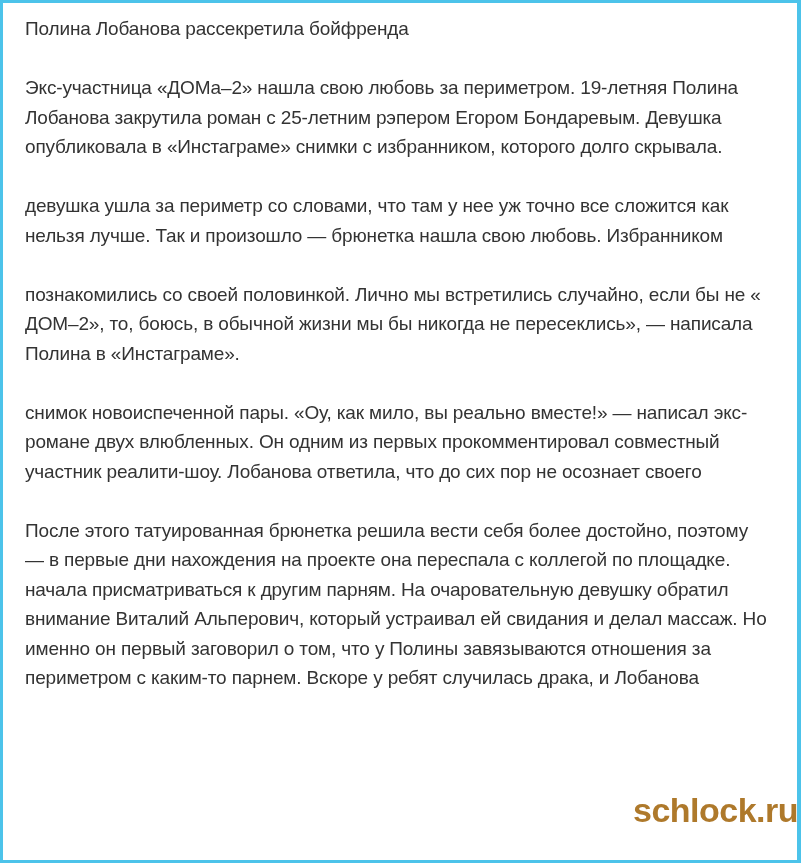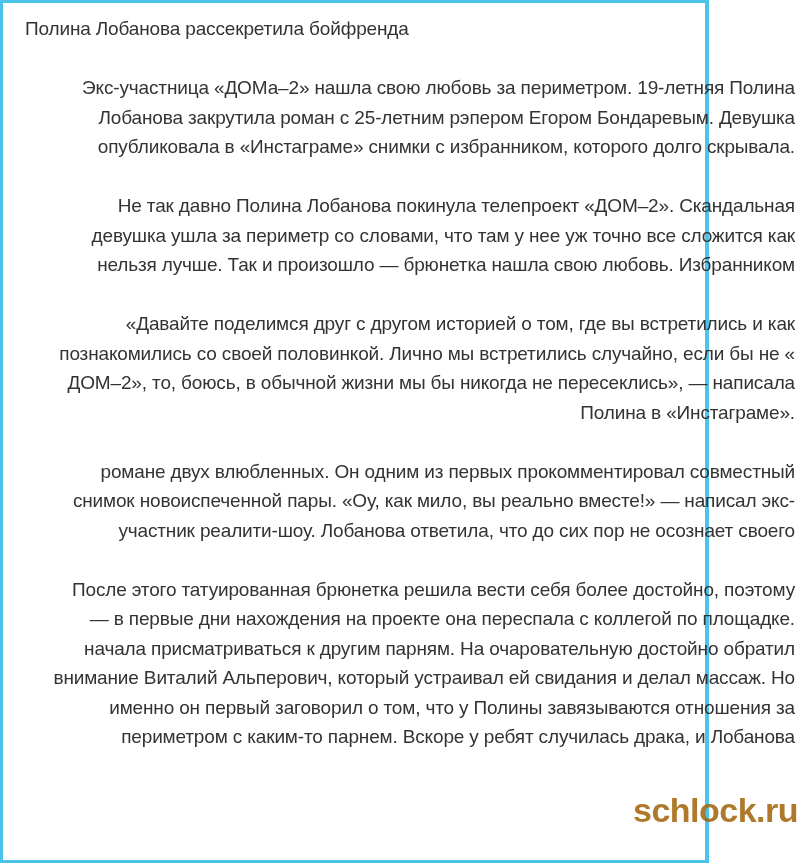--- a/index.html
+++ b/index.html
@@ -9,21 +9,21 @@
     }
     body {
       width: 801px;
       height: 863px;
       position: relative;
       overflow: hidden;
     }
     .frame {
       position: absolute;
       left: 0; top: 0;
-      width: 709px;
+      width: 801px;
       height: 863px;
       box-sizing: border-box;
       border: 3px solid #4cc3ea;
       border-right-width: 4px;
       background: #ffffff;
     }
     .article {
       position: absolute;
       left: 22px;
       top: 11px;
@@ -39,21 +39,21 @@
       font-weight: normal;
       margin: 0 0 29.5px 0;
       line-height: 29.5px;
     }
     .article p {
       margin: 0 0 29.5px 0;
     }
     .article p.last {
       margin-bottom: 0;
     }
-    .line { display: block; white-space: nowrap; text-align: right; }
+    .line { display: block; white-space: nowrap; }
     .watermark {
       position: absolute;
       left: 630px;
       top: 788px;
       font-family: "Liberation Sans", sans-serif;
       font-weight: bold;
       font-size: 34px;
       color: #a16207;
       opacity: 0.85;
       letter-spacing: -0.5px;
@@ -67,42 +67,40 @@
   <div class="article">
     <h1>Полина Лобанова рассекретила бойфренда</h1>
 
     <p>
       <span class="line">Экс-участница «ДОМа–2» нашла свою любовь за периметром. 19-летняя Полина</span>
       <span class="line">Лобанова закрутила роман с 25-летним рэпером Егором Бондаревым. Девушка</span>
       <span class="line">опубликовала в «Инстаграме» снимки с избранником, которого долго скрывала.</span>
     </p>
 
     <p>
-      <span class="line">Не так давно Полина Лобанова покинула телепроект «ДОМ–2». Скандальная</span>
       <span class="line">девушка ушла за периметр со словами, что там у нее уж точно все сложится как</span>
       <span class="line">нельзя лучше. Так и произошло — брюнетка нашла свою любовь. Избранником</span>
     </p>
 
     <p>
-      <span class="line">«Давайте поделимся друг с другом историей о том, где вы встретились и как</span>
       <span class="line">познакомились со своей половинкой. Лично мы встретились случайно, если бы не «</span>
       <span class="line">ДОМ–2», то, боюсь, в обычной жизни мы бы никогда не пересеклись», — написала</span>
       <span class="line">Полина в «Инстаграме».</span>
     </p>
 
     <p>
+      <span class="line">снимок новоиспеченной пары. «Оу, как мило, вы реально вместе!» — написал экс-</span>
       <span class="line">романе двух влюбленных. Он одним из первых прокомментировал совместный</span>
-      <span class="line">снимок новоиспеченной пары. «Оу, как мило, вы реально вместе!» — написал экс-</span>
       <span class="line">участник реалити-шоу. Лобанова ответила, что до сих пор не осознает своего</span>
     </p>
 
     <p class="last">
       <span class="line">После этого татуированная брюнетка решила вести себя более достойно, поэтому</span>
       <span class="line">— в первые дни нахождения на проекте она переспала с коллегой по площадке.</span>
-      <span class="line">начала присматриваться к другим парням. На очаровательную достойно обратил</span>
+      <span class="line">начала присматриваться к другим парням. На очаровательную девушку обратил</span>
       <span class="line">внимание Виталий Альперович, который устраивал ей свидания и делал массаж. Но</span>
       <span class="line">именно он первый заговорил о том, что у Полины завязываются отношения за</span>
       <span class="line">периметром с каким-то парнем. Вскоре у ребят случилась драка, и Лобанова</span>
 
     </p>
   </div>
 
   <div class="watermark">schlock.ru</div>
 </div>
 

